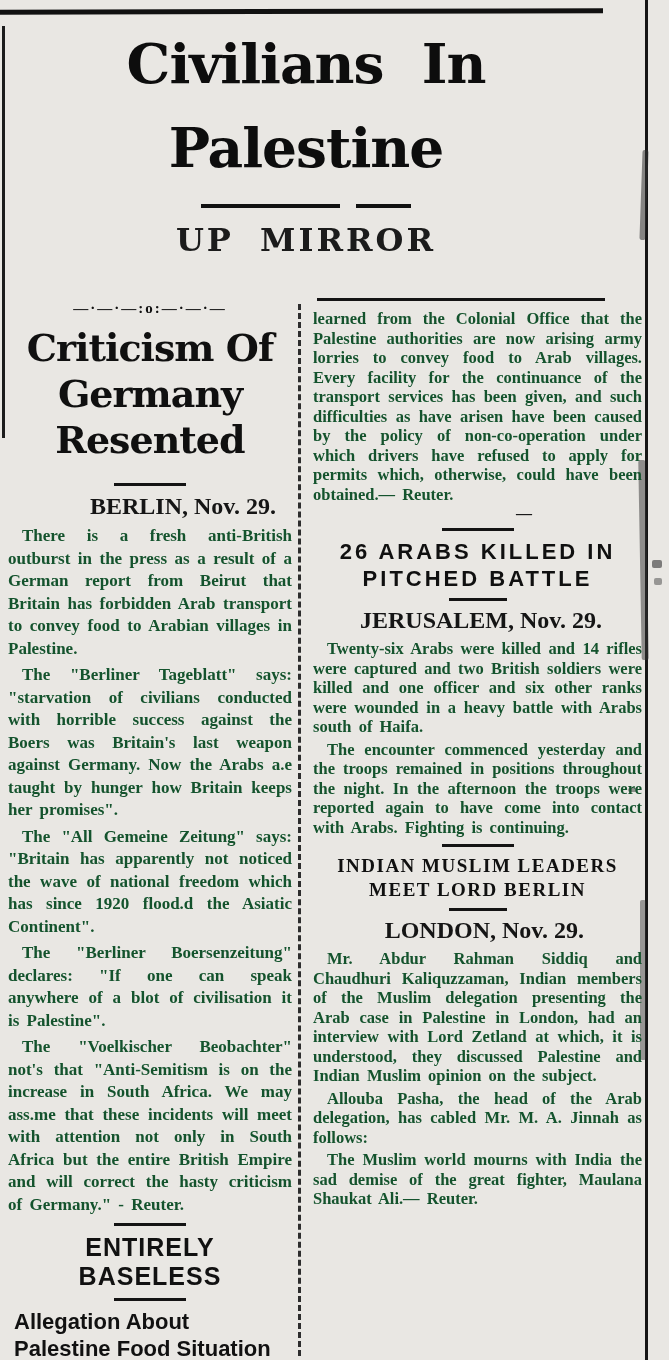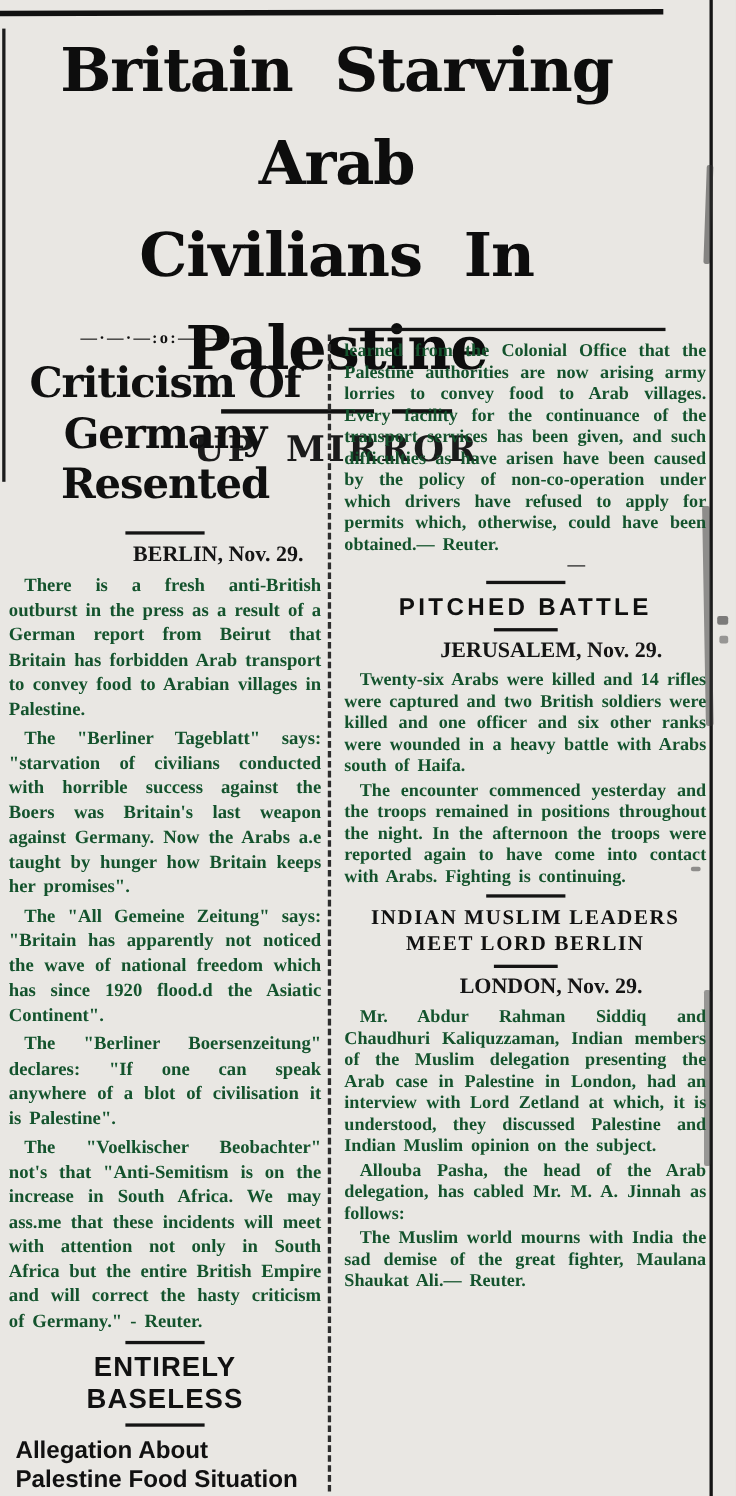--- a/index.html
+++ b/index.html
@@ -35,21 +35,21 @@
 
   .ornament { text-align:center; font-weight:bold; font-size:15px; letter-spacing:2px; color:#111; margin:0 0 8px; }
 
   .crit-head { margin:2px 0 20px; font-family:"DejaVu Serif", serif; font-weight:bold; font-size:38px; line-height:46px; text-align:center; letter-spacing:-1px; color:#101010; }
 
   .rule { background:#141414; height:3px; }
   .rule.short { width:72px; margin:7px auto; }
   .rule.tiny  { width:58px; margin:6px auto; }
   .rule.colTop { width:288px; margin:2px auto 8px 4px; }
 
-  .dateline { font-weight:bold; font-size:20px; text-align:right; margin:4px 0 5px; color:#151515; }
+  .dateline { font-weight:bold; font-size:24px; text-align:right; margin:4px 0 5px; color:#151515; }
   .dl-berlin { padding-right:16px; }
   .dl-london-l { padding-right:20px; }
   .dl-jeru { padding-right:40px; }
   .dl-london-r { padding-right:58px; }
 
   p.body { margin:0 0 4px; font-size:17px; font-weight:bold; line-height:22.5px; text-align:justify; text-indent:14px; word-spacing:3px; color:#14532d; }
   .col-right p.body { font-size:16.5px; line-height:19.5px; margin-bottom:3px; }
   p.body.cont { text-indent:0; }
 
   .kicker { font-family:"Liberation Sans", sans-serif; font-weight:bold; font-size:25px; letter-spacing:1px; text-align:center; margin:2px 14px; color:#111; }
@@ -69,21 +69,20 @@
   <div class="right-edge"></div>
   <div class="blot b1"></div>
   <div class="blot b2"></div>
   <div class="blot b3"></div>
   <div class="blot b4"></div>
   <div class="blot b5"></div>
   <div class="blot b6"></div>
 
   <header class="masthead">
     <div class="headline">
-      <div>Britain Starving Arab</div>
       <div>Civilians In Palestine</div>
     </div>
     <div class="head-rule"></div>
     <div class="subhead">
       <div>UP MIRROR</div>
     </div>
   </header>
 
   <div class="cols">
 
@@ -115,20 +114,21 @@
     <div class="divider"></div>
 
     <section class="col-right">
       <div class="rule colTop"></div>
 
       <p class="body cont">learned from the Colonial Office that the Palestine authorities are now arising army lorries to convey food to Arab villages. Every facility for the continuance of the transport services has been given, and such difficulties as have arisen have been caused by the policy of non-co-operation under which drivers have refused to apply for permits which, otherwise, could have been obtained.— Reuter.</p>
       <div class="dash-sep">—</div>
       <div class="rule short"></div>
 
       <div class="battle-head">
+        <div>26 ARABS KILLED IN</div>
         <div>PITCHED BATTLE</div>
       </div>
       <div class="rule tiny"></div>
       <div class="dateline dl-jeru">JERUSALEM, Nov. 29.</div>
       <p class="body">Twenty-six Arabs were killed and 14 rifles were captured and two British soldiers were killed and one officer and six other ranks were wounded in a heavy battle with Arabs south of Haifa.</p>
       <p class="body">The encounter commenced yesterday and the troops remained in positions throughout the night. In the afternoon the troops were reported again to have come into contact with Arabs. Fighting is continuing.</p>
 
       <div class="rule short"></div>
       <div class="zetland-head">
         <div>INDIAN MUSLIM LEADERS</div>

